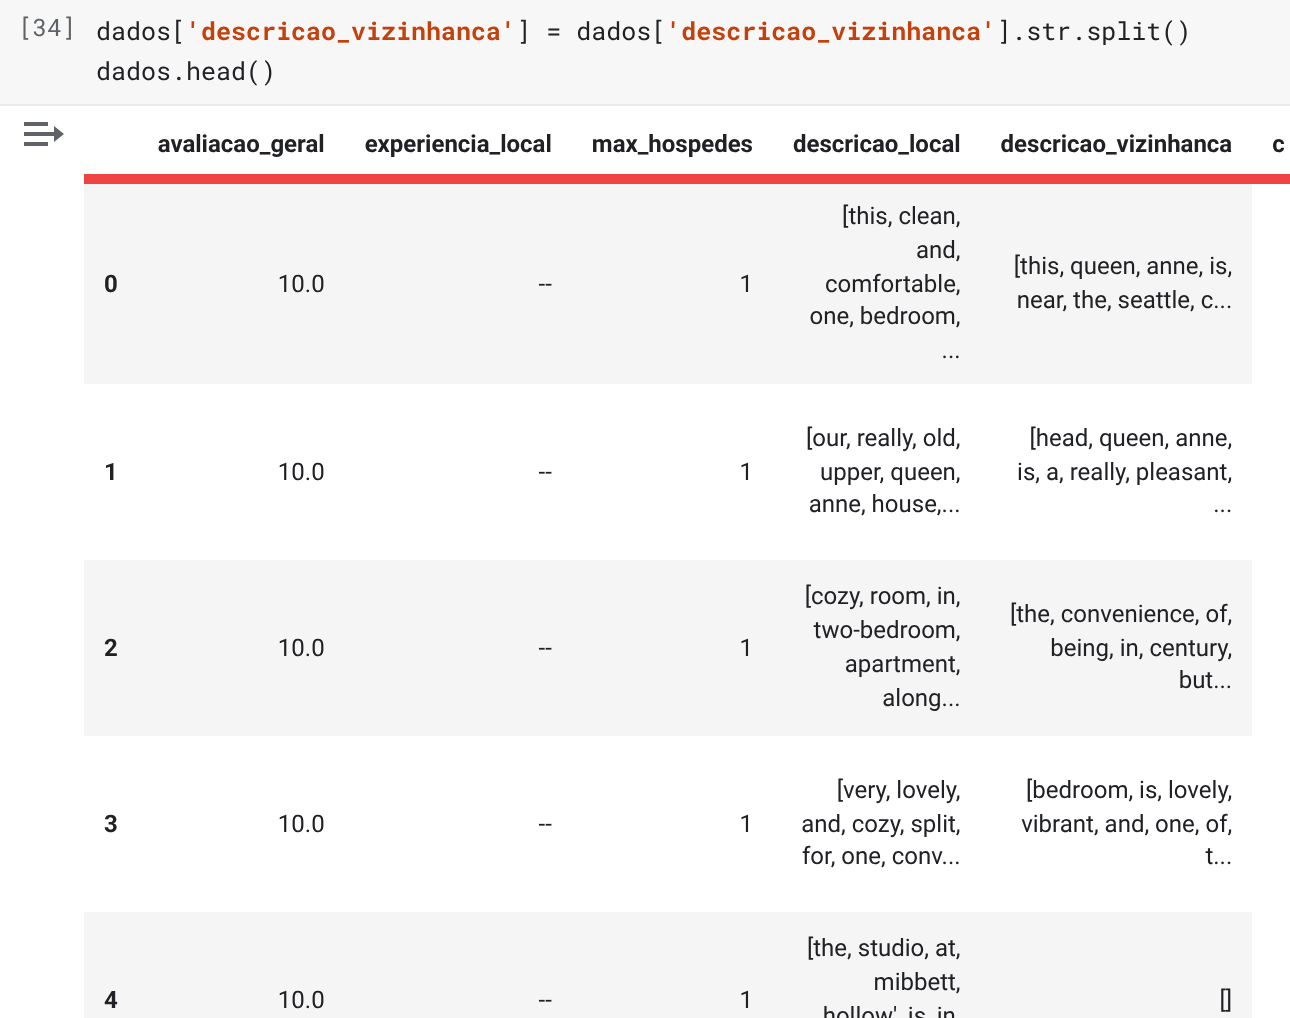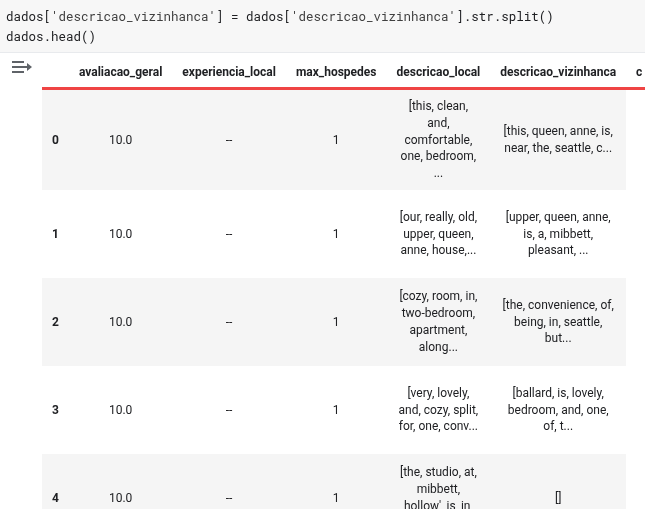--- a/index.html
+++ b/index.html
@@ -28,21 +28,21 @@
   .code-area {
     flex: 1;
     padding: 6px 0 6px 6px;
     font-family: "Roboto Mono", Menlo, Consolas, monospace;
     font-size: 12.5px;
     color: #202124;
     line-height: 1.6;
     white-space: pre;
     overflow: hidden;
   }
-  .k-str { color: #404040; }
+  .k-str { color: #c2410c; font-weight: bold; }
   .k-punct { color: #202124; }
   .output {
     display: flex;
   }
   .output-gutter {
     width: 42px;
     flex: 0 0 42px;
     display: flex;
     justify-content: center;
     padding-top: 8px;
@@ -88,51 +88,52 @@
   }
   table.dataframe {
     border-collapse: collapse;
     font-size: 12px;
     color: #202124;
   }
   table.dataframe thead th {
     font-weight: 700;
     padding: 8px 10px;
     text-align: right;
-    border-bottom: 3px solid #ef4444;
+    border-bottom: 5px solid #ef4444;
     white-space: nowrap;
     color: #202124;
   }
   table.dataframe thead th:first-child {
     text-align: left;
   }
   table.dataframe tbody th {
     font-weight: 700;
     padding: 8px 10px;
     text-align: right;
     vertical-align: middle;
   }
   table.dataframe tbody td {
     padding: 8px 10px;
-    text-align: center;
+    text-align: right;
     vertical-align: middle;
     max-width: 130px;
     line-height: 1.4;
   }
   table.dataframe tbody tr:nth-child(odd) {
     background: #f5f5f5;
   }
   table.dataframe tbody tr {
     height: 88px;
   }
 </style>
 </head>
 <body>
 
 <div class="cell">
+  <div class="gutter">[34]</div>
   <div class="code-area">dados[<span class="k-str">'descricao_vizinhanca'</span>] <span class="k-punct">=</span> dados[<span class="k-str">'descricao_vizinhanca'</span>].str.split()
 dados.head()</div>
 </div>
 
 <div class="output">
   <div class="output-gutter">
     <div class="toggle-icon">
       <span class="bar2"></span>
         <span class="bar3"></span>
     </div>
@@ -158,37 +159,37 @@
             <td>1</td>
             <td>[this, clean, and, comfortable, one, bedroom, ...</td>
             <td>[this, queen, anne, is, near, the, seattle, c...</td>
           </tr>
           <tr>
             <th>1</th>
             <td>10.0</td>
             <td>--</td>
             <td>1</td>
             <td>[our, really, old, upper, queen, anne, house,...</td>
-            <td>[upper, queen, anne, is, a, mibbett, pleasant, ...</td>
+            <td>[head, queen, anne, is, a, really, pleasant, ...</td>
           </tr>
           <tr>
             <th>2</th>
             <td>10.0</td>
             <td>--</td>
             <td>1</td>
             <td>[cozy, room, in, two-bedroom, apartment, along...</td>
-            <td>[the, convenience, of, being, in, seattle, but...</td>
+            <td>[the, convenience, of, being, in, century, but...</td>
           </tr>
           <tr>
             <th>3</th>
             <td>10.0</td>
             <td>--</td>
             <td>1</td>
             <td>[very, lovely, and, cozy, split, for, one, conv...</td>
-            <td>[ballard, is, lovely, bedroom, and, one, of, t...</td>
+            <td>[bedroom, is, lovely, vibrant, and, one, of, t...</td>
           </tr>
           <tr>
             <th>4</th>
             <td>10.0</td>
             <td>--</td>
             <td>1</td>
             <td>[the, studio, at, mibbett, hollow', is, in, a,...</td>
             <td>[]</td>
           </tr>
         </tbody>

